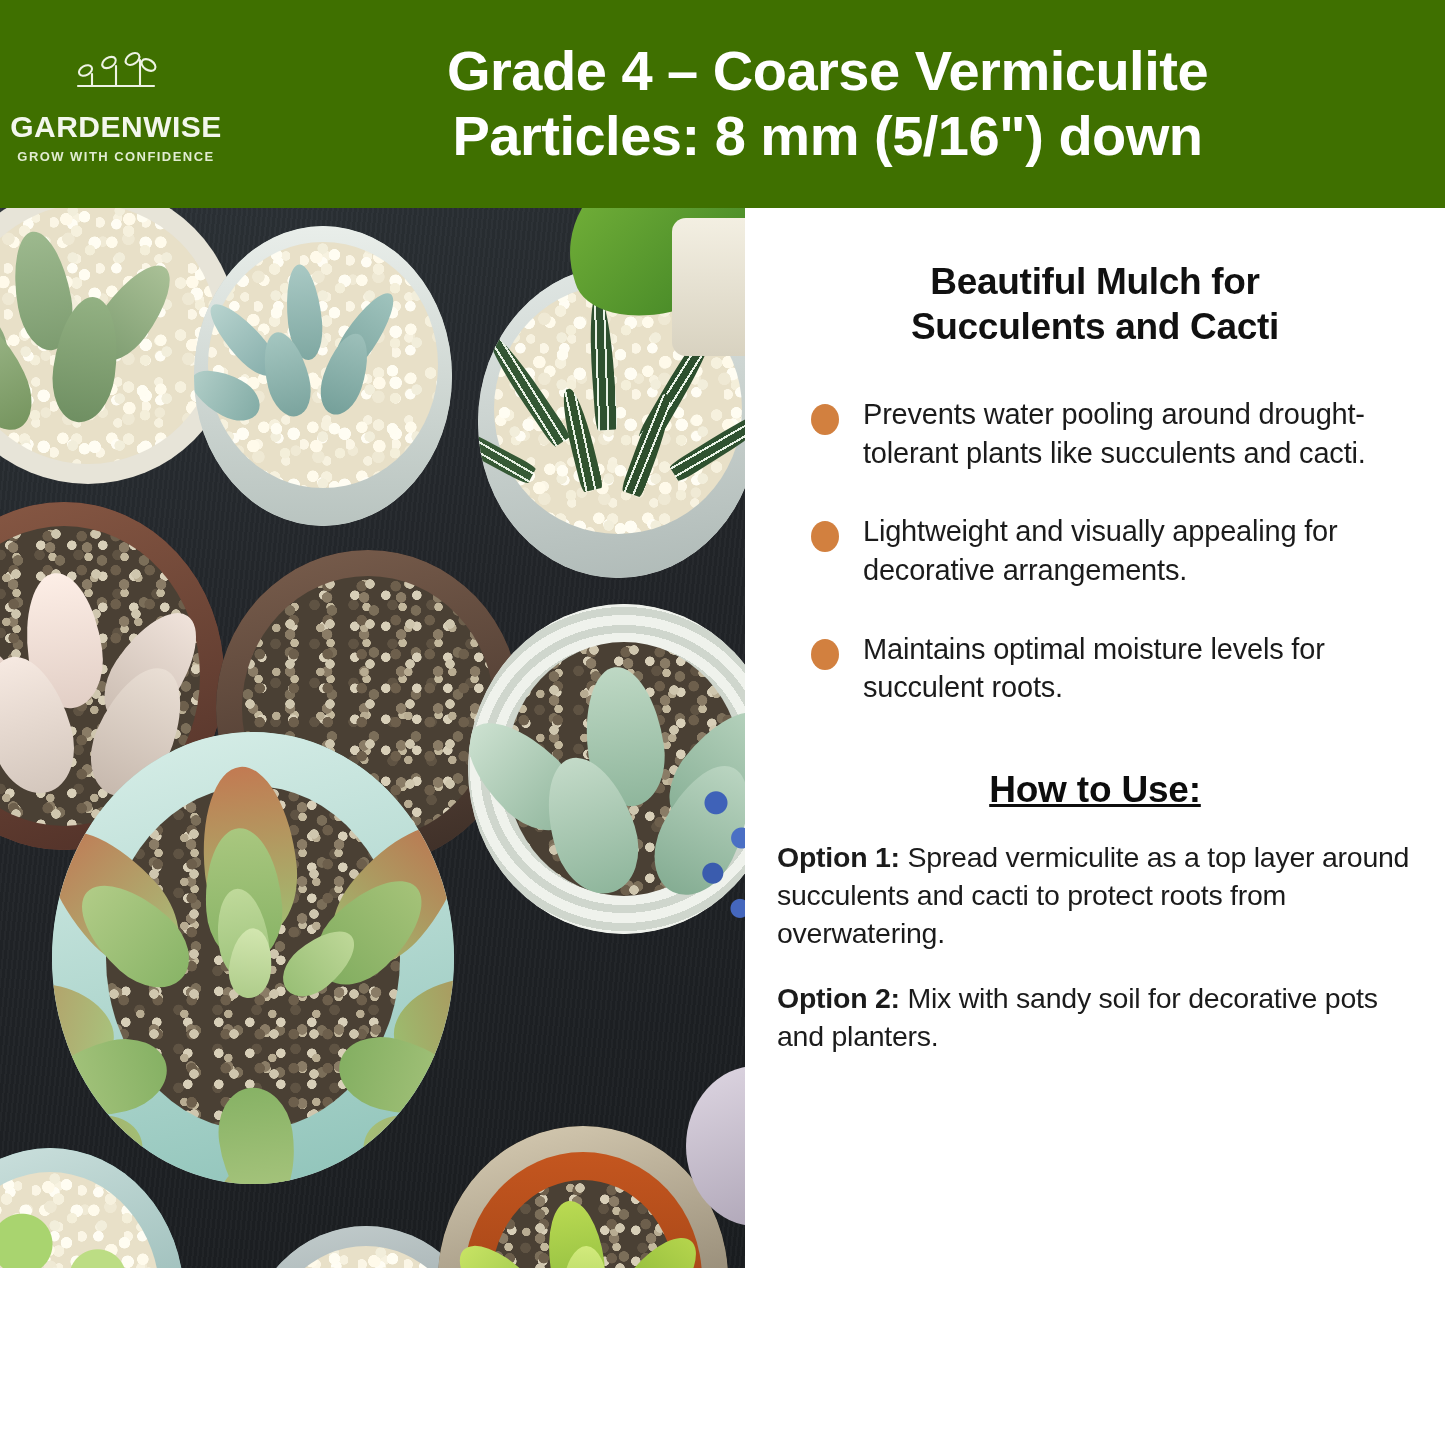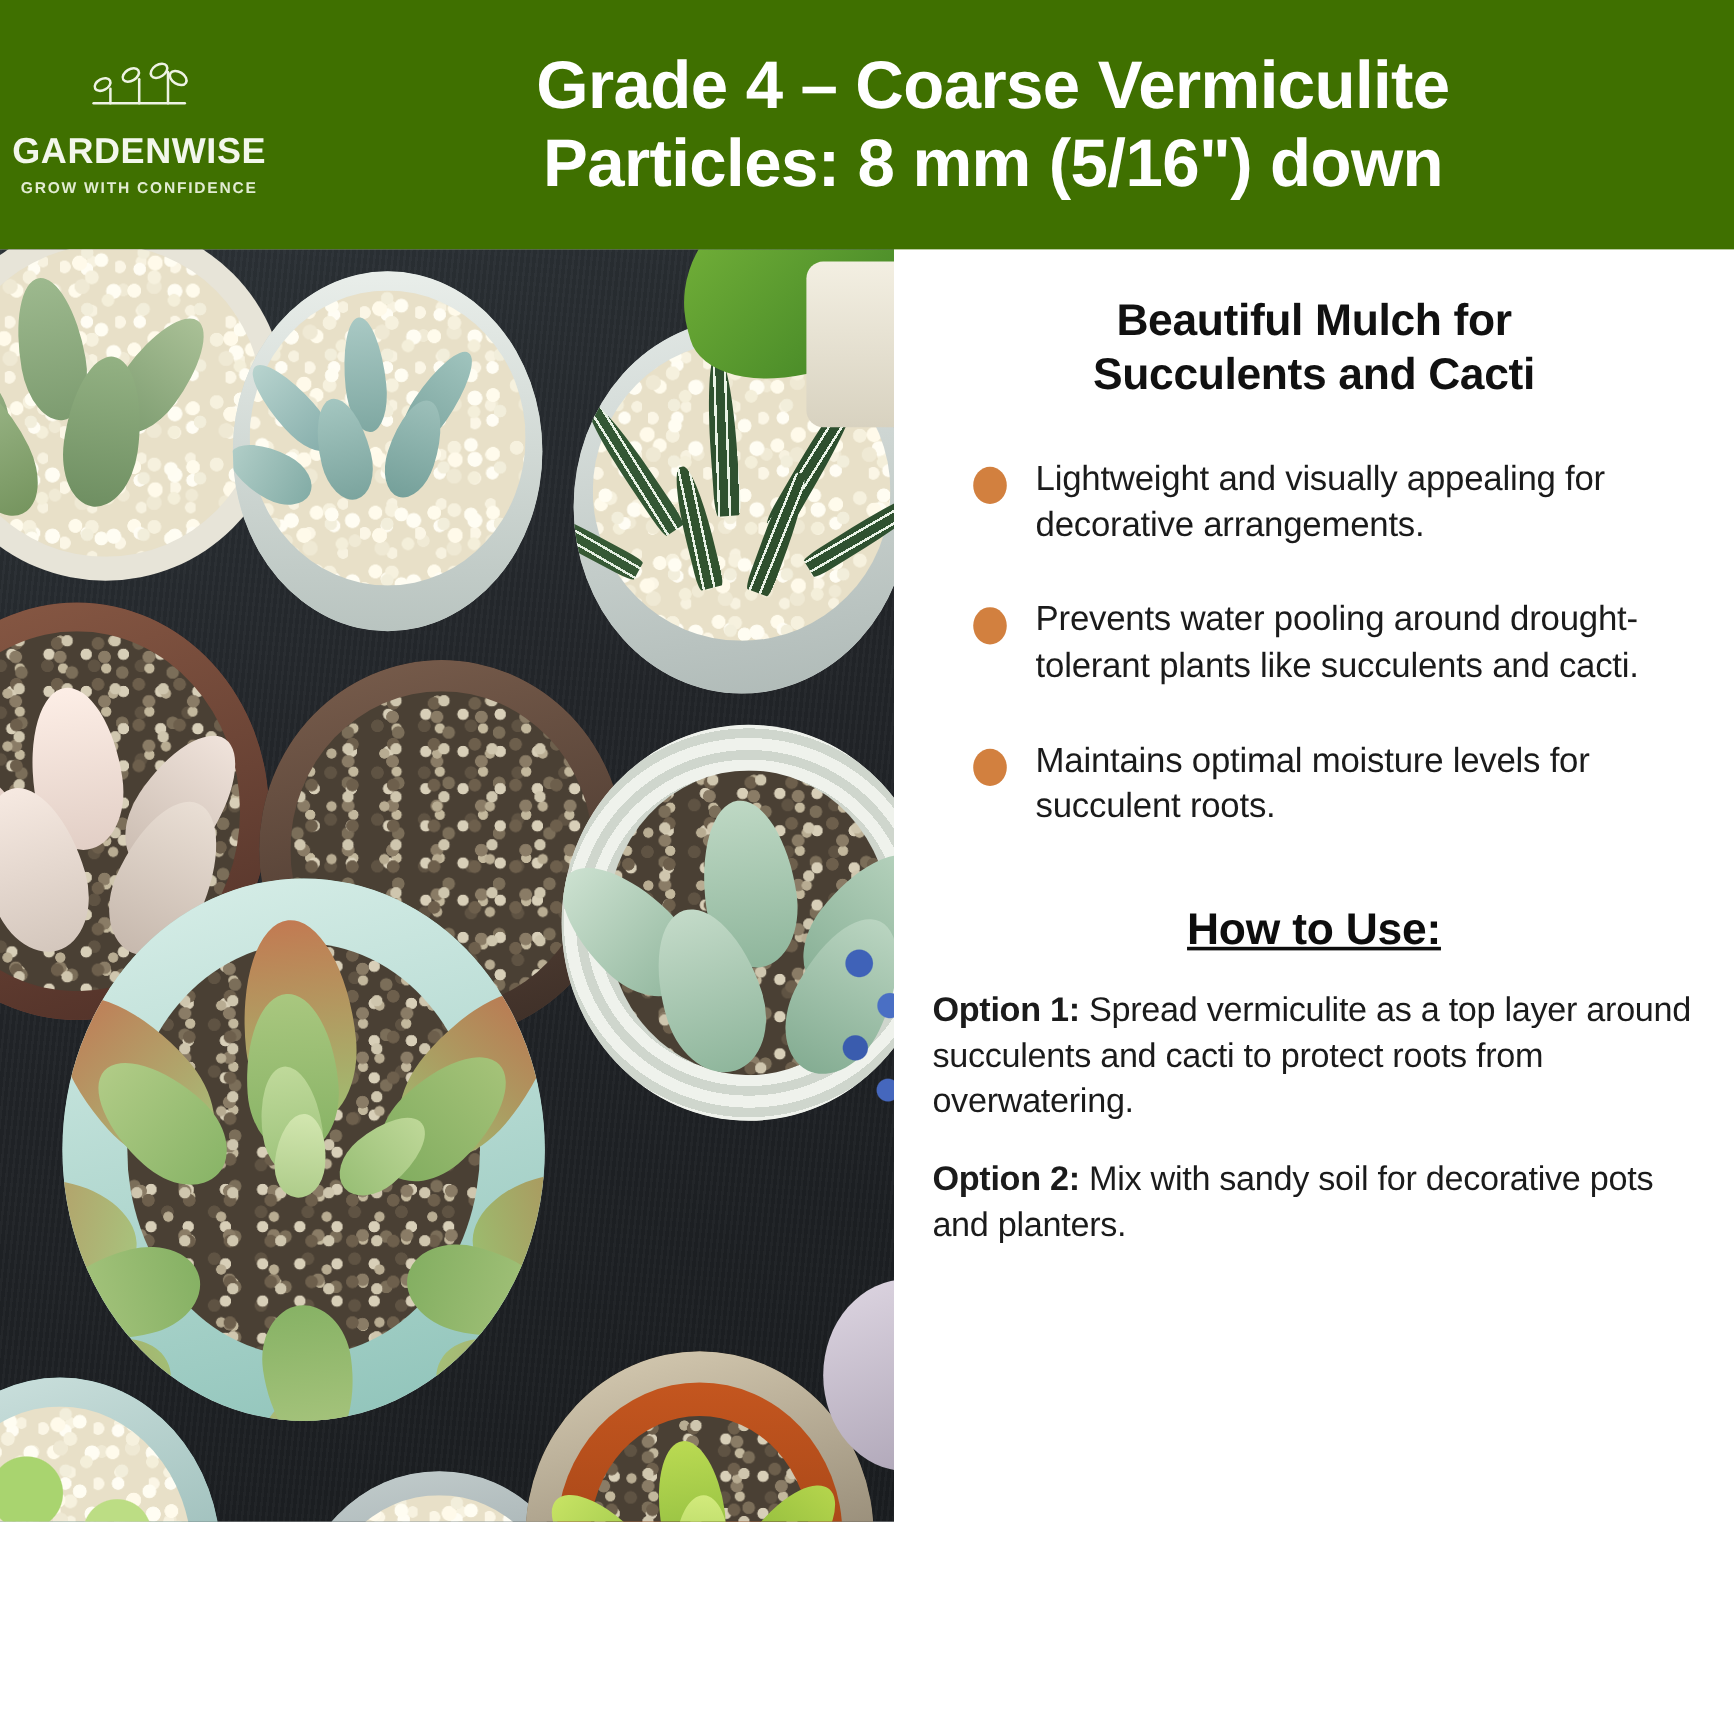--- a/index.html
+++ b/index.html
@@ -88,21 +88,21 @@
   }
   .leaf {
     position:absolute; border-radius:50% 50% 50% 50% / 60% 60% 40% 40%;
     transform-origin:50% 100%;
   }
   .ring { position:absolute; border-radius:50%; }
 
   
   .panel {
     position:absolute; left:745px; top:208px; width:700px; height:1060px;
-    background:#ffffff; padding:18px 32px 0 32px;
+    background:#ffffff; padding:33px 32px 0 32px;
   }
   .panel-heading {
     text-align:center; color:#111111;
     font-size:37px; font-weight:bold; line-height:1.22;
     margin:18px 0 0 0; letter-spacing:-0.3px;
   }
   .panel-heading .ln { display:block; }
 
   .bullets { margin-top:46px; padding-left:34px; }
   .bullet { display:flex; align-items:flex-start; margin-bottom:40px; }
@@ -308,25 +308,25 @@
   <div class="panel">
 
     <div class="panel-heading">
       <span class="ln">Beautiful Mulch for</span>
       <span class="ln">Succulents and Cacti</span>
     </div>
 
     <div class="bullets">
       <div class="bullet">
         <span class="dot"></span>
-        <span class="bullet-text">Lightweight and visually appealing for decorative arrangements.</span>
+        <span class="bullet-text">Prevents water pooling around drought-tolerant plants like succulents and cacti.</span>
       </div>
       <div class="bullet">
         <span class="dot"></span>
-        <span class="bullet-text">Prevents water pooling around drought-tolerant plants like succulents and cacti.</span>
+        <span class="bullet-text">Lightweight and visually appealing for decorative arrangements.</span>
       </div>
       <div class="bullet">
         <span class="dot"></span>
         <span class="bullet-text">Maintains optimal moisture levels for succulent roots.</span>
       </div>
     </div>
 
     <div class="howto-title">How to Use:</div>
 
     <div class="option">

